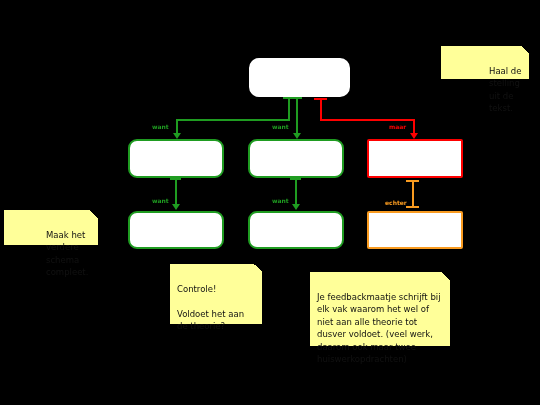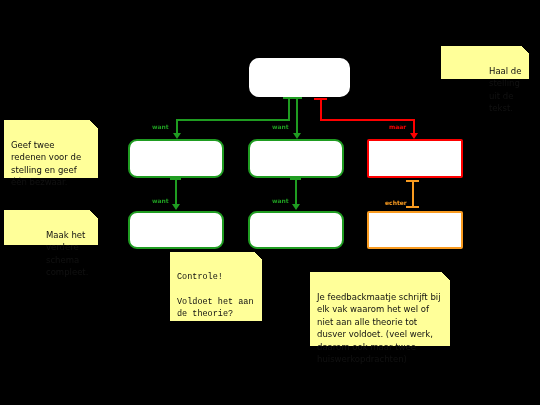--- a/index.html
+++ b/index.html
@@ -107,31 +107,27 @@
   <div class="ln v o" style="left:412px;top:180px;height:28px;"></div>
   <div class="cap o" style="left:406px;top:180px;width:13px;background:#f99b20;"></div>
   <div class="cap o" style="left:406px;top:206px;width:13px;background:#f99b20;"></div>
   <div class="conn-label o" style="left:385px;top:199px;">echter</div>
 
   <div class="note" style="left:441px;top:46px;width:88px;height:33px;padding-left:48px;">
     <span>Haal de stelling uit de tekst.</span>
     <span class="fold"></span>
   </div>
 
-  <div class="note" style="left:4px;top:120px;width:94px;height:58px;">
-    <span>Geef twee redenen voor de stelling en geef één bezwaar.</span>
-    <span class="fold"></span>
-  </div>
 
   <div class="note" style="left:4px;top:210px;width:94px;height:35px;padding-left:42px;">
     <span>Maak het verdere schema compleet.</span>
     <span class="fold"></span>
   </div>
 
-  <div class="note" style="left:170px;top:252px;width:92px;height:69px;font-family:Liberation Mono, monospace;">
+  <div class="note" style="left:170px;top:264px;width:92px;height:60px;">
     <span>Controle!
 
 Voldoet het aan de theorie?</span>
     <span class="fold"></span>
   </div>
 
   <div class="note" style="left:310px;top:272px;width:140px;height:74px;">
     <span>Je feedbackmaatje schrijft bij elk vak waarom het wel of niet aan alle theorie tot dusver voldoet. (veel werk, daarom ook maar twee huiswerkopdrachten)</span>
     <span class="fold"></span>
   </div>

